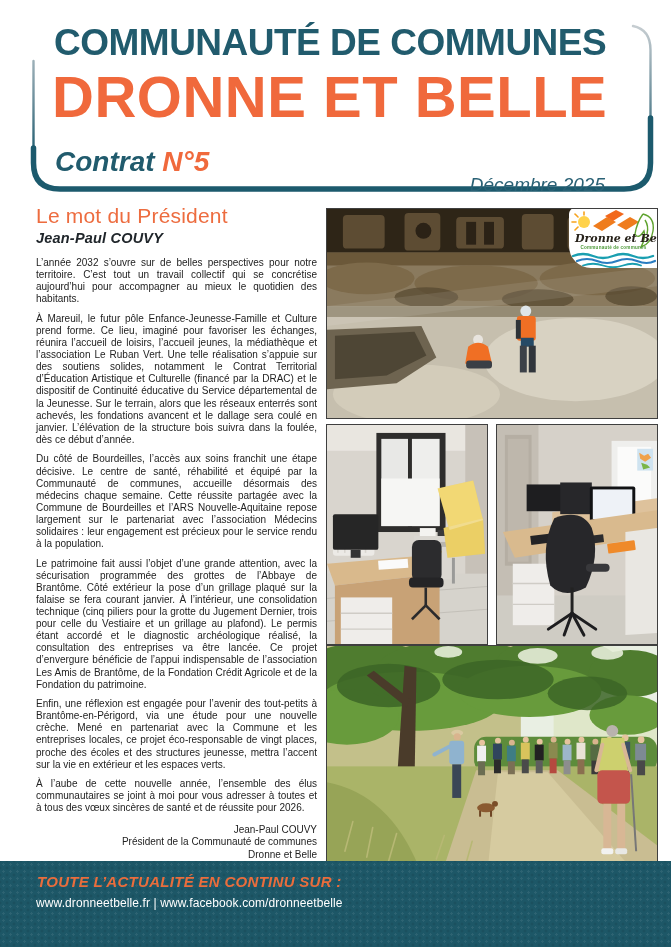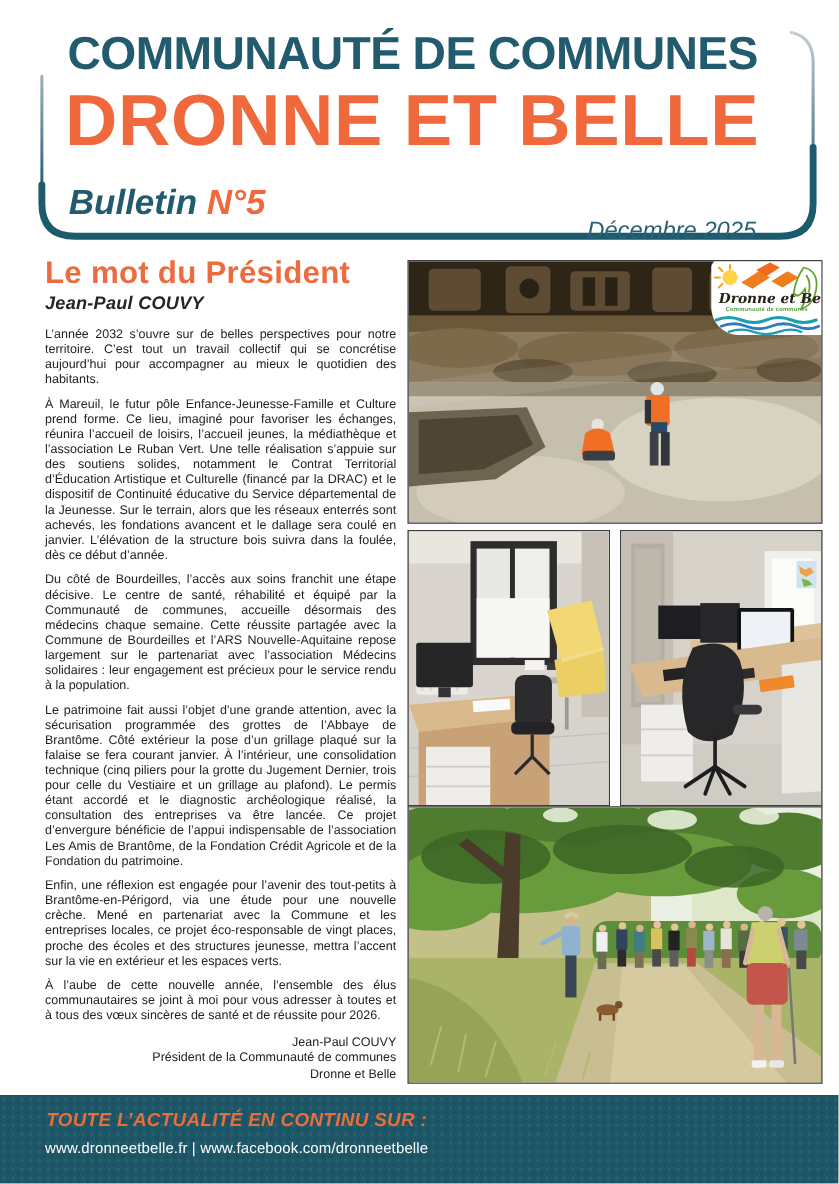--- a/index.html
+++ b/index.html
@@ -13,21 +13,21 @@
   .main-title{position:absolute;left:52px;top:63px;font-size:58px;font-weight:800;
               color:#f0693c;letter-spacing:.5px;white-space:nowrap;}
   .bulletin{position:absolute;left:55px;top:146px;font-size:28px;font-weight:700;
             font-style:italic;color:#215b6d;white-space:nowrap;}
   .bulletin .num{color:#f0693c;}
   .issue-date{position:absolute;right:66px;top:174px;font-size:19px;font-style:italic;
               font-weight:500;color:#2a6175;}
 
   
   .article{position:absolute;left:36px;top:204px;width:281px;color:#232323;}
-  .article h1{margin:0 0 2px 0;font-size:25px;font-weight:700;color:#ed6c3f;letter-spacing:.2px;}
+  .article h1{margin:0 0 2px 0;font-size:21px;font-weight:400;color:#ed6c3f;letter-spacing:.2px;}
   .article h2{margin:0 0 11px 0;font-size:14.5px;font-weight:700;font-style:italic;
               color:#20262b;letter-spacing:.2px;}
   .article p{margin:0 0 7.5px 0;font-size:10px;line-height:12.1px;text-align:justify;}
   .signature{margin-top:9px;text-align:right;font-size:10px;line-height:12.5px;color:#232323;}
 
   
   .photos{position:absolute;left:326px;top:208px;width:332px;}
   .photo{box-sizing:border-box;border:1px solid #3f3f3f;background:#ddd;overflow:hidden;position:relative;}
   .photo svg{display:block;width:100%;height:100%;}
   .photo-top{width:332px;height:211px;}
@@ -39,21 +39,21 @@
   .logo-badge{position:absolute;top:-1px;right:-1px;width:89px;height:60px;background:#fff;
               border-radius:6px 0 0 22px;z-index:2;}
   .logo-art{position:absolute;inset:0;}
   .logo-name{position:absolute;left:6px;top:24px;width:78px;text-align:center;
              font-family:"DejaVu Serif",serif;font-style:italic;font-weight:700;
              font-size:11px;color:#27221a;white-space:nowrap;}
   .logo-sub{position:absolute;left:0;top:37px;width:89px;text-align:center;
             font-size:4.6px;font-weight:700;color:#4f9b3c;letter-spacing:.2px;}
 
   
-  .footer{position:absolute;left:0;bottom:0;width:671px;height:71px;background:#1d5767;
+  .footer{position:absolute;left:0;bottom:0;width:671px;height:86px;background:#1d5767;
           background-image:radial-gradient(circle,rgba(255,255,255,.07) 1px,transparent 1.3px),
                            radial-gradient(circle,rgba(0,0,0,.10) 1px,transparent 1.3px);
           background-size:7px 7px,7px 7px;background-position:0 0,3.5px 3.5px;}
   .tagline{position:absolute;left:37px;top:12px;font-size:15px;font-weight:800;font-style:italic;
            color:#ea6d3c;letter-spacing:.3px;white-space:nowrap;}
   .links{position:absolute;left:36px;top:35px;font-size:12px;color:#ffffff;
          letter-spacing:.1px;white-space:nowrap;}
 </style>
 </head>
 <body>
@@ -67,21 +67,21 @@
           <stop offset="0" stop-color="#c6cdd1"></stop>
           <stop offset="0.45" stop-color="#6d8f9c"></stop>
           <stop offset="0.8" stop-color="#1c5a6d"></stop>
         </linearGradient>
       </defs>
       <path d="M33.5 61 L33.5 163 Q33.5 189 60 189 L624 189 Q650.5 189 650.5 163 L650.5 50 Q650.5 29.5 633 26" fill="none" stroke="url(#bgrad)" stroke-width="2.4" stroke-linecap="round"></path>
       <path d="M33.5 148 L33.5 163 Q33.5 189 60 189 L624 189 Q650.5 189 650.5 163 L650.5 118" fill="none" stroke="#1c5a6d" stroke-width="5.5" stroke-linecap="round"></path>
     </svg>
     <div class="supertitle">COMMUNAUTÉ DE COMMUNES</div>
     <div class="main-title">DRONNE ET BELLE</div>
-    <div class="bulletin"><span>Bulletin</span>&nbsp;<span class="num">N°5</span></div>
+    <div class="bulletin"><span>Contrat</span>&nbsp;<span class="num">N°5</span></div>
     <div class="issue-date">Décembre 2025</div>
   </header>
 
   <section class="article">
     <h1>Le mot du Président</h1>
     <h2>Jean-Paul COUVY</h2>
     <p>L’année 2032 s’ouvre sur de belles perspectives pour notre territoire. C’est tout un travail collectif qui se concrétise aujourd’hui pour accompagner au mieux le quotidien des habitants.</p>
     <p>À Mareuil, le futur pôle Enfance-Jeunesse-Famille et Culture prend forme. Ce lieu, imaginé pour favoriser les échanges, réunira l’accueil de loisirs, l’accueil jeunes, la médiathèque et l’association Le Ruban Vert. Une telle réalisation s’appuie sur des soutiens solides, notamment le Contrat Territorial d’Éducation Artistique et Culturelle (financé par la DRAC) et le dispositif de Continuité éducative du Service départemental de la Jeunesse. Sur le terrain, alors que les réseaux enterrés sont achevés, les fondations avancent et le dallage sera coulé en janvier. L’élévation de la structure bois suivra dans la foulée, dès ce début d’année.</p>
     <p>Du côté de Bourdeilles, l’accès aux soins franchit une étape décisive. Le centre de santé, réhabilité et équipé par la Communauté de communes, accueille désormais des médecins chaque semaine. Cette réussite partagée avec la Commune de Bourdeilles et l’ARS Nouvelle-Aquitaine repose largement sur le partenariat avec l’association Médecins solidaires : leur engagement est précieux pour le service rendu à la population.</p>
     <p>Le patrimoine fait aussi l’objet d’une grande attention, avec la sécurisation programmée des grottes de l’Abbaye de Brantôme. Côté extérieur la pose d’un grillage plaqué sur la falaise se fera courant janvier. À l’intérieur, une consolidation technique (cinq piliers pour la grotte du Jugement Dernier, trois pour celle du Vestiaire et un grillage au plafond). Le permis étant accordé et le diagnostic archéologique réalisé, la consultation des entreprises va être lancée. Ce projet d’envergure bénéficie de l’appui indispensable de l’association Les Amis de Brantôme, de la Fondation Crédit Agricole et de la Fondation du patrimoine.</p>

